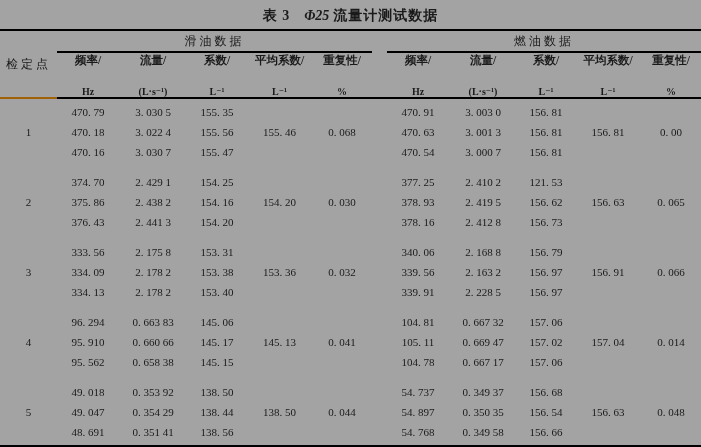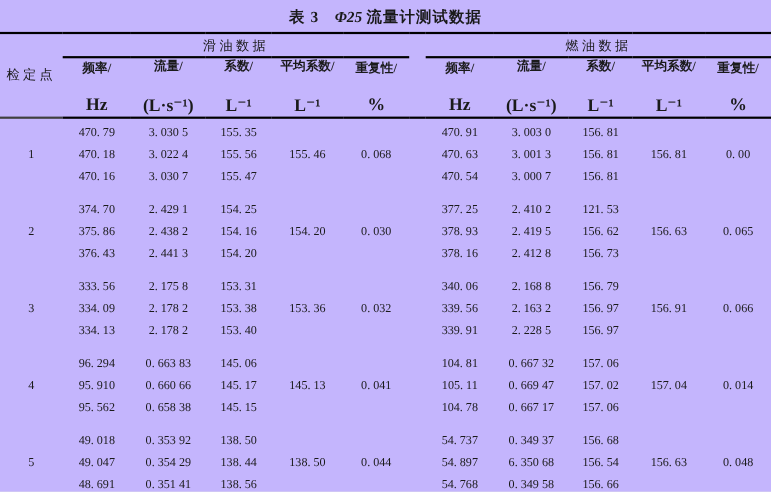--- a/index.html
+++ b/index.html
@@ -4,21 +4,21 @@
 <style>
   html, body { margin: 0; padding: 0; }
   body {
     font-family: "Liberation Serif", "DejaVu Serif", serif;
     background: #e8e8e6;
   }
   .page {
     position: relative;
     width: 701px;
     height: 447px;
-    background: #c4b5fd;
+    background: #a3a3a3;
     color: #1a1a1a;
     overflow: hidden;
   }
   .title {
     height: 22px;
     padding-top: 7px;
     text-align: center;
     font-size: 14px;
     font-weight: bold;
     letter-spacing: 1px;
@@ -39,26 +39,26 @@
     vertical-align: middle;
     white-space: nowrap;
     overflow: hidden;
   }
   tr.group-row { height: 22px; }
   tr.group-row th { font-size: 12px; letter-spacing: 3px; }
   tr.group-row th.grp { border-bottom: 2px solid #000; }
   th.corner {
     font-size: 12px;
     letter-spacing: 1px;
-    border-bottom: 2px solid #404040;
+    border-bottom: 2px solid #a16207;
   }
   th.gapcol { border-bottom: 2px solid #000; }
   tr.colhead-row { height: 44px; }
   tr.colhead-row th { font-size: 11.5px; border-bottom: 2px solid #000; font-weight: bold; }
-  tr.colhead-row th .unit { font-size: 16px; margin-top: 18px; }
+  tr.colhead-row th .unit { font-size: 10px; margin-top: 18px; }
   tbody tr.datarow { height: 20px; }
   tbody tr.datarow td { font-size: 11px; }
   tbody tr.spacer-row { height: 10px; }
   tbody tr.pad-row { height: 4px; }
 </style>
 </head>
 <body>
 
 <div class="page">
   <div class="title">
@@ -278,21 +278,21 @@
           <td>0. 349 37</td>
           <td>156. 68</td>
           <td rowspan="3">156. 63</td>
           <td rowspan="3">0. 048</td>
         </tr>
         <tr class="datarow">
           <td>49. 047</td>
           <td>0. 354 29</td>
           <td>138. 44</td>
           <td>54. 897</td>
-          <td>6. 350 68</td>
+          <td>0. 350 35</td>
           <td>156. 54</td>
         </tr>
         <tr class="datarow">
           <td>48. 691</td>
           <td>0. 351 41</td>
           <td>138. 56</td>
           <td>54. 768</td>
           <td>0. 349 58</td>
           <td>156. 66</td>
         </tr>

